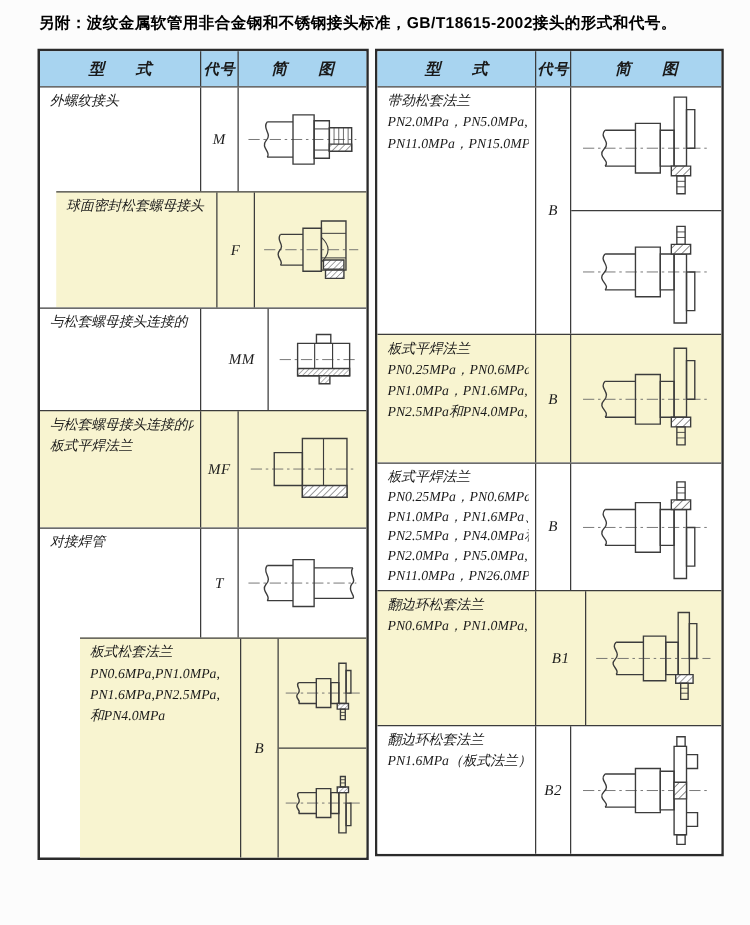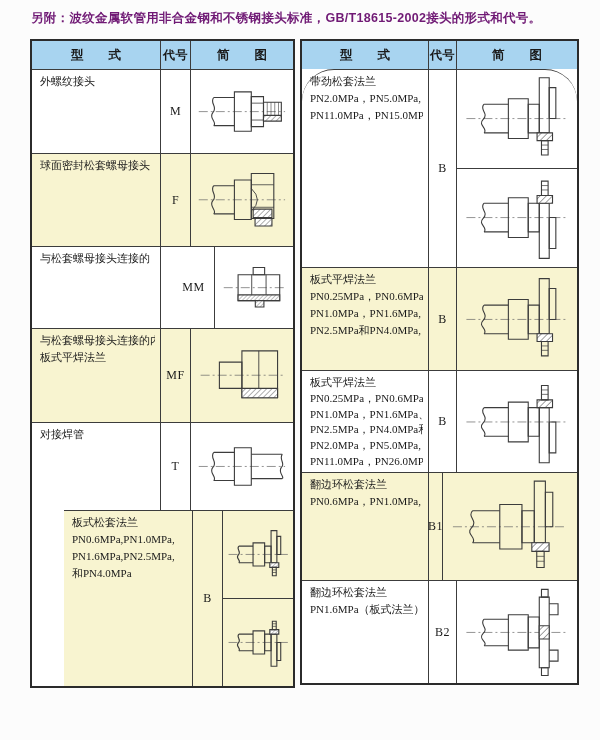--- a/index.html
+++ b/index.html
@@ -11,27 +11,27 @@
   html,body{margin:0;padding:0;}
   body{
     width:600px;height:740px;background:#fcfcfc;
     font-family:"Liberation Serif", serif;color:#1a1a1a;
     position:relative;overflow:hidden;
   }
   .page{position:absolute;inset:0;}
   .title{
     position:absolute;left:31px;top:10px;margin:0;width:560px;
     font-family:"Liberation Sans", sans-serif;font-weight:bold;
-    font-size:12.5px;letter-spacing:0.3px;color:#701a75;
+    font-size:12.5px;letter-spacing:0.3px;color:#000000;
   }
   .tables{position:absolute;left:30px;top:39px;display:flex;gap:5px;align-items:flex-start;}
   .table{border:2px solid var(--border);background:#fff;}
   .table.left{width:261px;}
   .table.right{width:275px;}
-  .row{display:flex;box-sizing:border-box;border-top:1px solid var(--line);background:#fff;}
+  .row{display:flex;box-sizing:border-box;border-top:1px solid var(--line);background:#fff;font-style:italic;}
   .row:first-child{border-top:none;}
   .row.hl{background:var(--hl-bg);}
   .row.header{
     background:var(--header-bg);height:28px;
     font-weight:bold;font-size:12.5px;
   }
   .cell{box-sizing:border-box;min-width:0;}
   .cell.type{
     padding:3px 5px 3px 8px;display:flex;flex-direction:column;
   }
@@ -84,21 +84,21 @@
     <rect x="42" y="19" width="18" height="42"></rect>
     <rect x="60" y="24" width="13" height="32"></rect>
     <path d="M60 31 H73 M60 49 H73" stroke-width="0.8"></path>
     <rect x="73" y="30" width="19" height="20"></rect>
     <path d="M77 30 V50 M81 30 V50 M85 30 V50 M89 30 V50" stroke-width="0.6"></path>
     <rect x="73" y="44" width="19" height="6" fill="url(#hatch)"></rect>
   </svg>
             </div>
           </div>
         </div>
-        <div class="row hl" style="height: 93px;">
+        <div class="row hl" style="height: 93px; margin-left: 13px;">
           <div class="cell type" style="width: 128px;">
             <div class="type-line">球面密封松套螺母接头</div>
           </div>
           <div class="cell code" style="width: 31px;">F</div>
           <div class="cell diagram">
             <div class="diagram-slot">
               <svg class="diag" viewBox="0 0 100 80" fill="none" stroke="#3c3c3c" stroke-width="1.1">
     <path d="M4 40 H96" stroke-width="0.7" stroke="#666" stroke-dasharray="9 3 2 3"></path>
     <path d="M20 25 H42 M20 55 H42"></path>
     <path d="M20 25 C15 31 25 35 19 41 C14 47 24 51 20 55"></path>
@@ -206,21 +206,21 @@
           </div>
         </div>
       </div>
 
     <div class="table right" id="right-table">
       <div class="row header">
         <div class="cell type" style="width:126px">型　　式</div>
         <div class="cell code" style="width:29px">代号</div>
         <div class="cell diagram">简　　图</div>
       </div>
-    <div class="row" style="height: 198px; border-radius: 32px;">
+    <div class="row" style="height: 198px;">
           <div class="cell type" style="width: 126px;">
             <div class="type-line">带劲松套法兰</div>
             <div class="type-line">PN2.0MPa，PN5.0MPa,</div>
             <div class="type-line">PN11.0MPa，PN15.0MPa,</div>
           </div>
           <div class="cell code" style="width: 29px;">B</div>
           <div class="cell diagram">
             <div class="diagram-slot">
               <svg class="diag" viewBox="0 0 100 80" fill="none" stroke="#3c3c3c" stroke-width="1.1">
     <path d="M4 40 H96" stroke-width="0.7" stroke="#666" stroke-dasharray="9 3 2 3"></path>
@@ -301,21 +301,21 @@
     <path d="M72 11 H78 M72 15 H78" stroke-width="0.7"></path>
   </svg>
             </div>
           </div>
         </div>
         <div class="row hl" style="height: 108px;">
           <div class="cell type" style="width: 126px;">
             <div class="type-line">翻边环松套法兰</div>
             <div class="type-line">PN0.6MPa，PN1.0MPa,</div>
           </div>
-          <div class="cell code" style="width: 15px;">B1</div>
+          <div class="cell code" style="width: 41px;">B1</div>
           <div class="cell diagram">
             <div class="diagram-slot">
               <svg class="diag" viewBox="0 0 100 80" fill="none" stroke="#3c3c3c" stroke-width="1.1">
     <path d="M4 40 H96" stroke-width="0.7" stroke="#666" stroke-dasharray="9 3 2 3"></path>
     <path d="M20 27 H42 M20 53 H42"></path>
     <path d="M20 27 C15 32 25 35 19 41 C14 46 24 49 20 53"></path>
     <rect x="42" y="22" width="18" height="36"></rect>
     <rect x="60" y="27" width="10" height="26"></rect>
     <rect x="70" y="3" width="9" height="50"></rect>
     <rect x="79" y="12" width="6" height="28"></rect>

